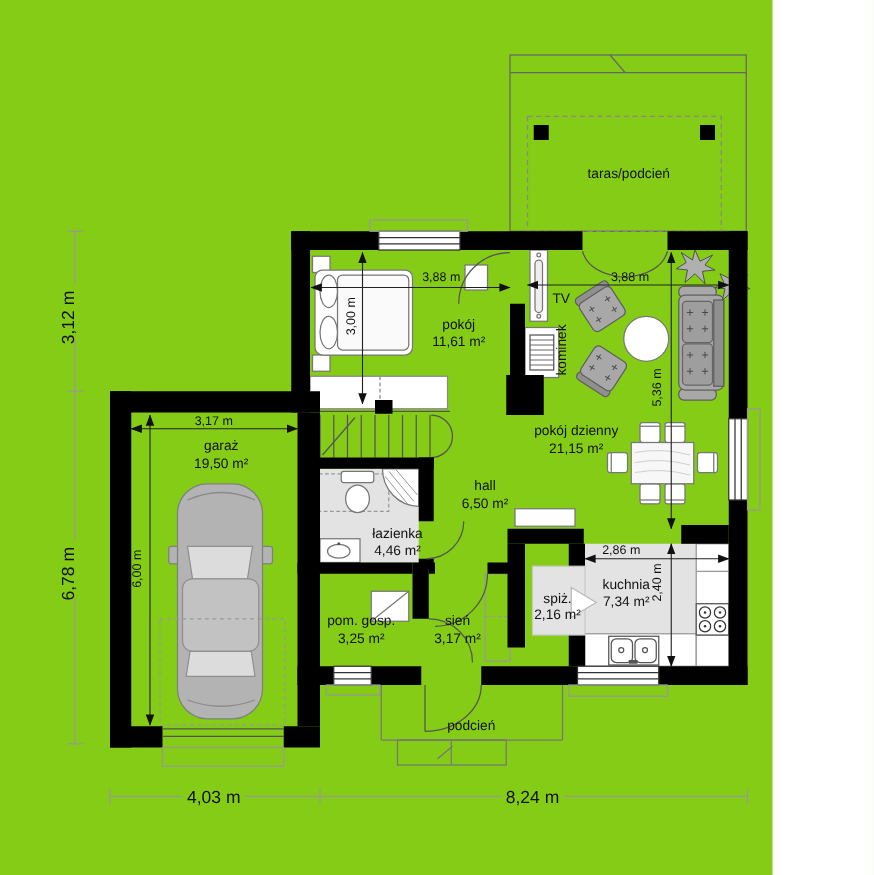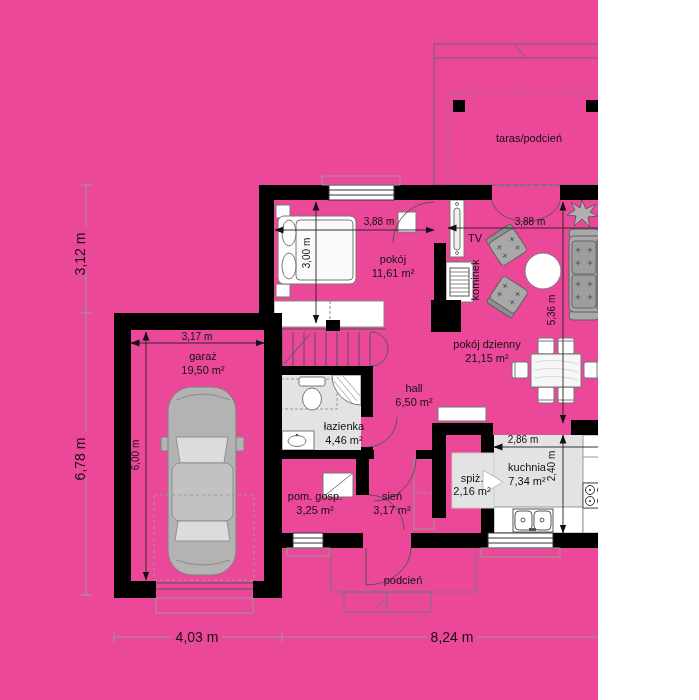--- a/index.html
+++ b/index.html
@@ -1,17 +1,17 @@
 <!DOCTYPE html>
 <html><head>
 <meta charset="utf-8">
 <style>
   html,body{margin:0;padding:0;background:#ffffff;}
-  #stage{position:relative;width:572px;height:700px;background:#ec4899;overflow:hidden;
-         font-family:"Liberation Sans",sans-serif;padding-left:26px;}
+  #stage{position:relative;width:618px;height:700px;background:#84cc16;overflow:hidden;
+         font-family:"Liberation Sans",sans-serif;}
   svg{display:block;}
   text{font-family:"Liberation Sans",sans-serif;fill:#111;}
   .room-name{font-size:11px;}
   .dim-text{font-size:10px;}
   .big-dim{font-size:14px;}
   .thin{stroke:#666;stroke-width:1;fill:none;}
   .furn{stroke:#5f5f5f;stroke-width:1;fill:#a8a8a8;}
   .outline{stroke:#777;stroke-width:1;fill:#ffffff;}
 </style>
 </head>

